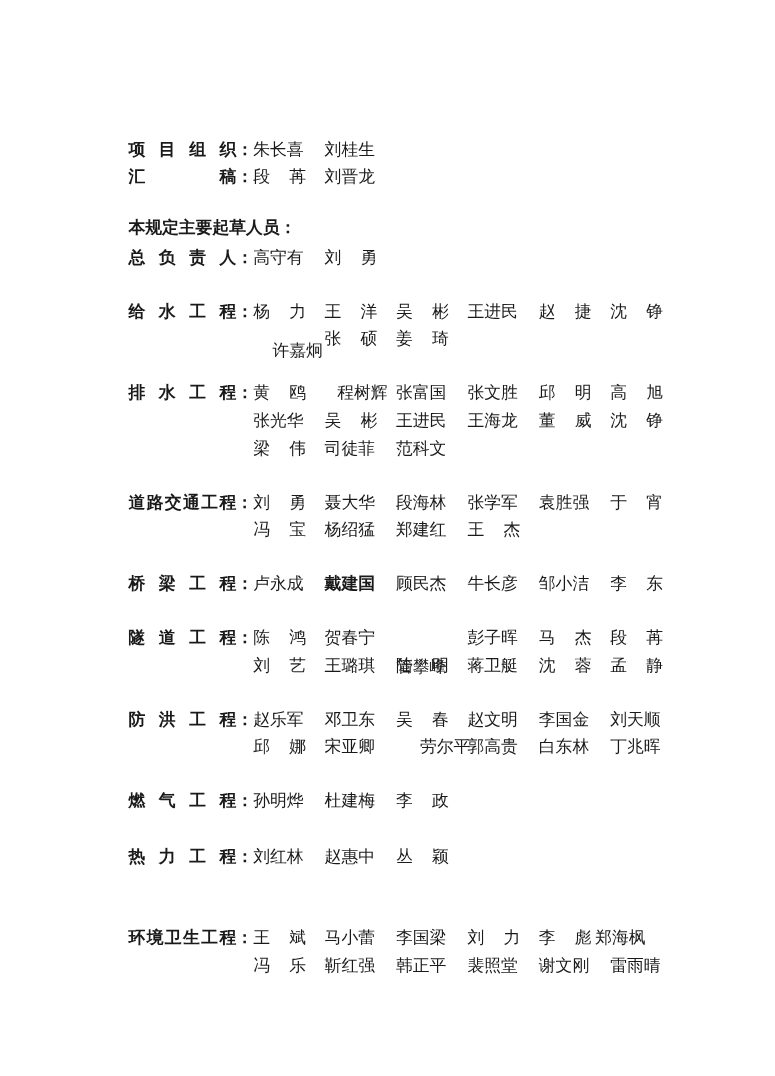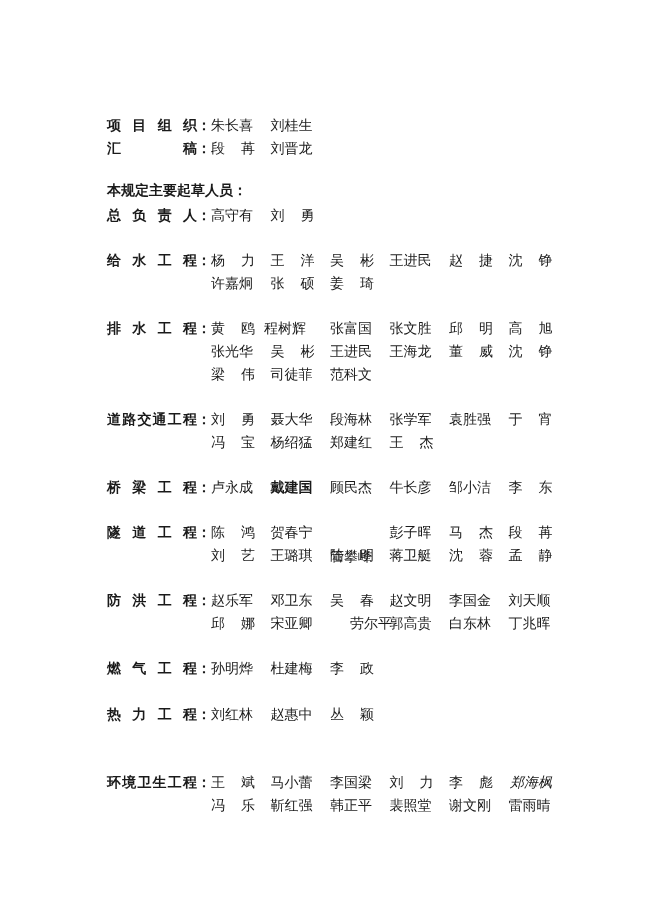--- a/index.html
+++ b/index.html
@@ -95,21 +95,21 @@
           <span>捷</span>
         </div>
         <div class="name" style="left: 297.5px;">
           <span>沈</span>
           <span>铮</span>
         </div>
       </div>
     </div>
     <div class="row" style="top: 273px;">
       <div class="names">
-        <div class="name n3" style="left: 0px;">许嘉炯</div>
+        <div class="name n3" style="left: 16px; margin-top: 10px;">许嘉炯</div>
         <div class="name" style="left: 59.5px;">
           <span>张</span>
           <span>硕</span>
         </div>
         <div class="name" style="left: 119px;">
           <span>姜</span>
           <span>琦</span>
         </div>
       </div>
     </div>
@@ -118,21 +118,21 @@
         <span class="ch">排</span>
         <span class="ch">水</span>
         <span class="ch">工</span>
         <span class="ch">程：</span>
       </div>
       <div class="names">
         <div class="name" style="left: 0px;">
           <span>黄</span>
           <span>鸥</span>
         </div>
-        <div class="name n3" style="left: 53px;">程树辉</div>
+        <div class="name n3" style="left: 70px;">程树辉</div>
         <div class="name n3" style="left: 119px;">张富国</div>
         <div class="name n3" style="left: 178.5px;">张文胜</div>
         <div class="name" style="left: 238px;">
           <span>邱</span>
           <span>明</span>
         </div>
         <div class="name" style="left: 297.5px;">
           <span>高</span>
           <span>旭</span>
         </div>
@@ -352,21 +352,21 @@
         <div class="name n3" style="left: 59.5px;">马小蕾</div>
         <div class="name n3" style="left: 119px;">李国梁</div>
         <div class="name" style="left: 178.5px;">
           <span>刘</span>
           <span>力</span>
         </div>
         <div class="name" style="left: 238px;">
           <span>李</span>
           <span>彪</span>
         </div>
-        <div class="name n3" style="left: 299px; font-style: italic;">郑海枫</div>
+        <div class="name n3" style="left: 285px;">郑海枫</div>
       </div>
     </div>
     <div class="row" style="top: 795px;">
       <div class="names">
         <div class="name" style="left: 0px;">
           <span>冯</span>
           <span>乐</span>
         </div>
         <div class="name n3" style="left: 59.5px;">靳红强</div>
         <div class="name n3" style="left: 119px;">韩正平</div>

